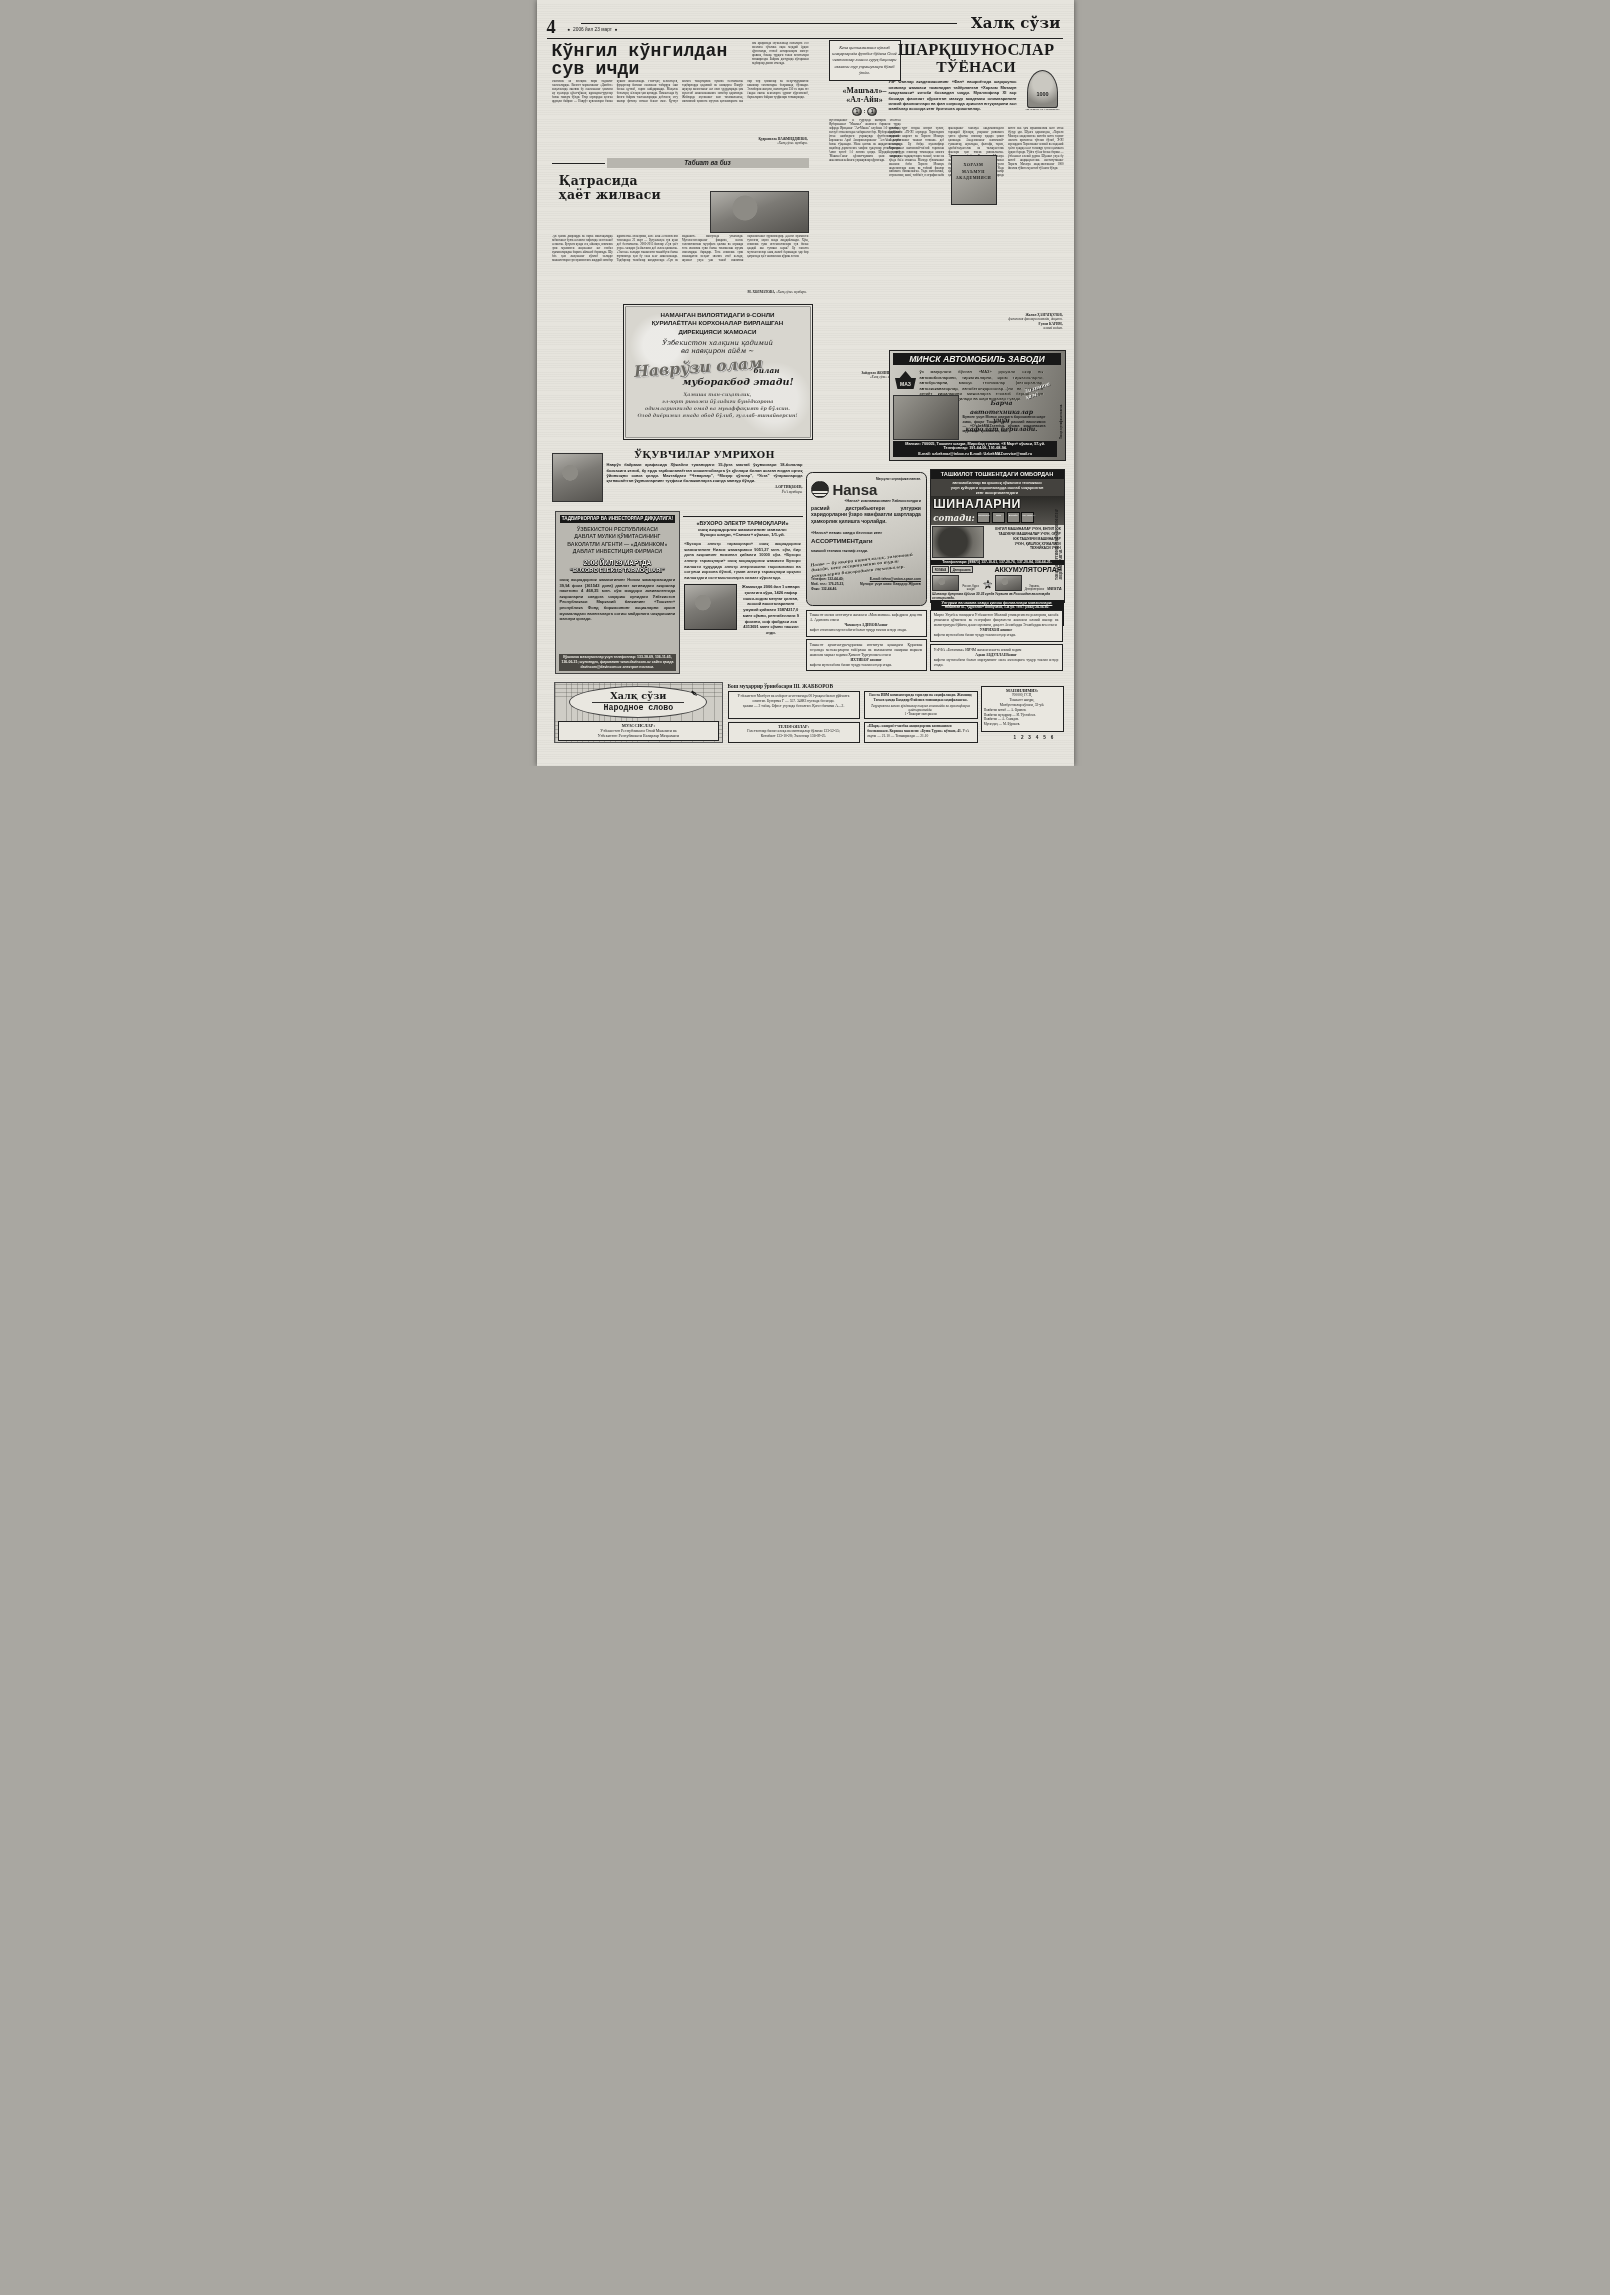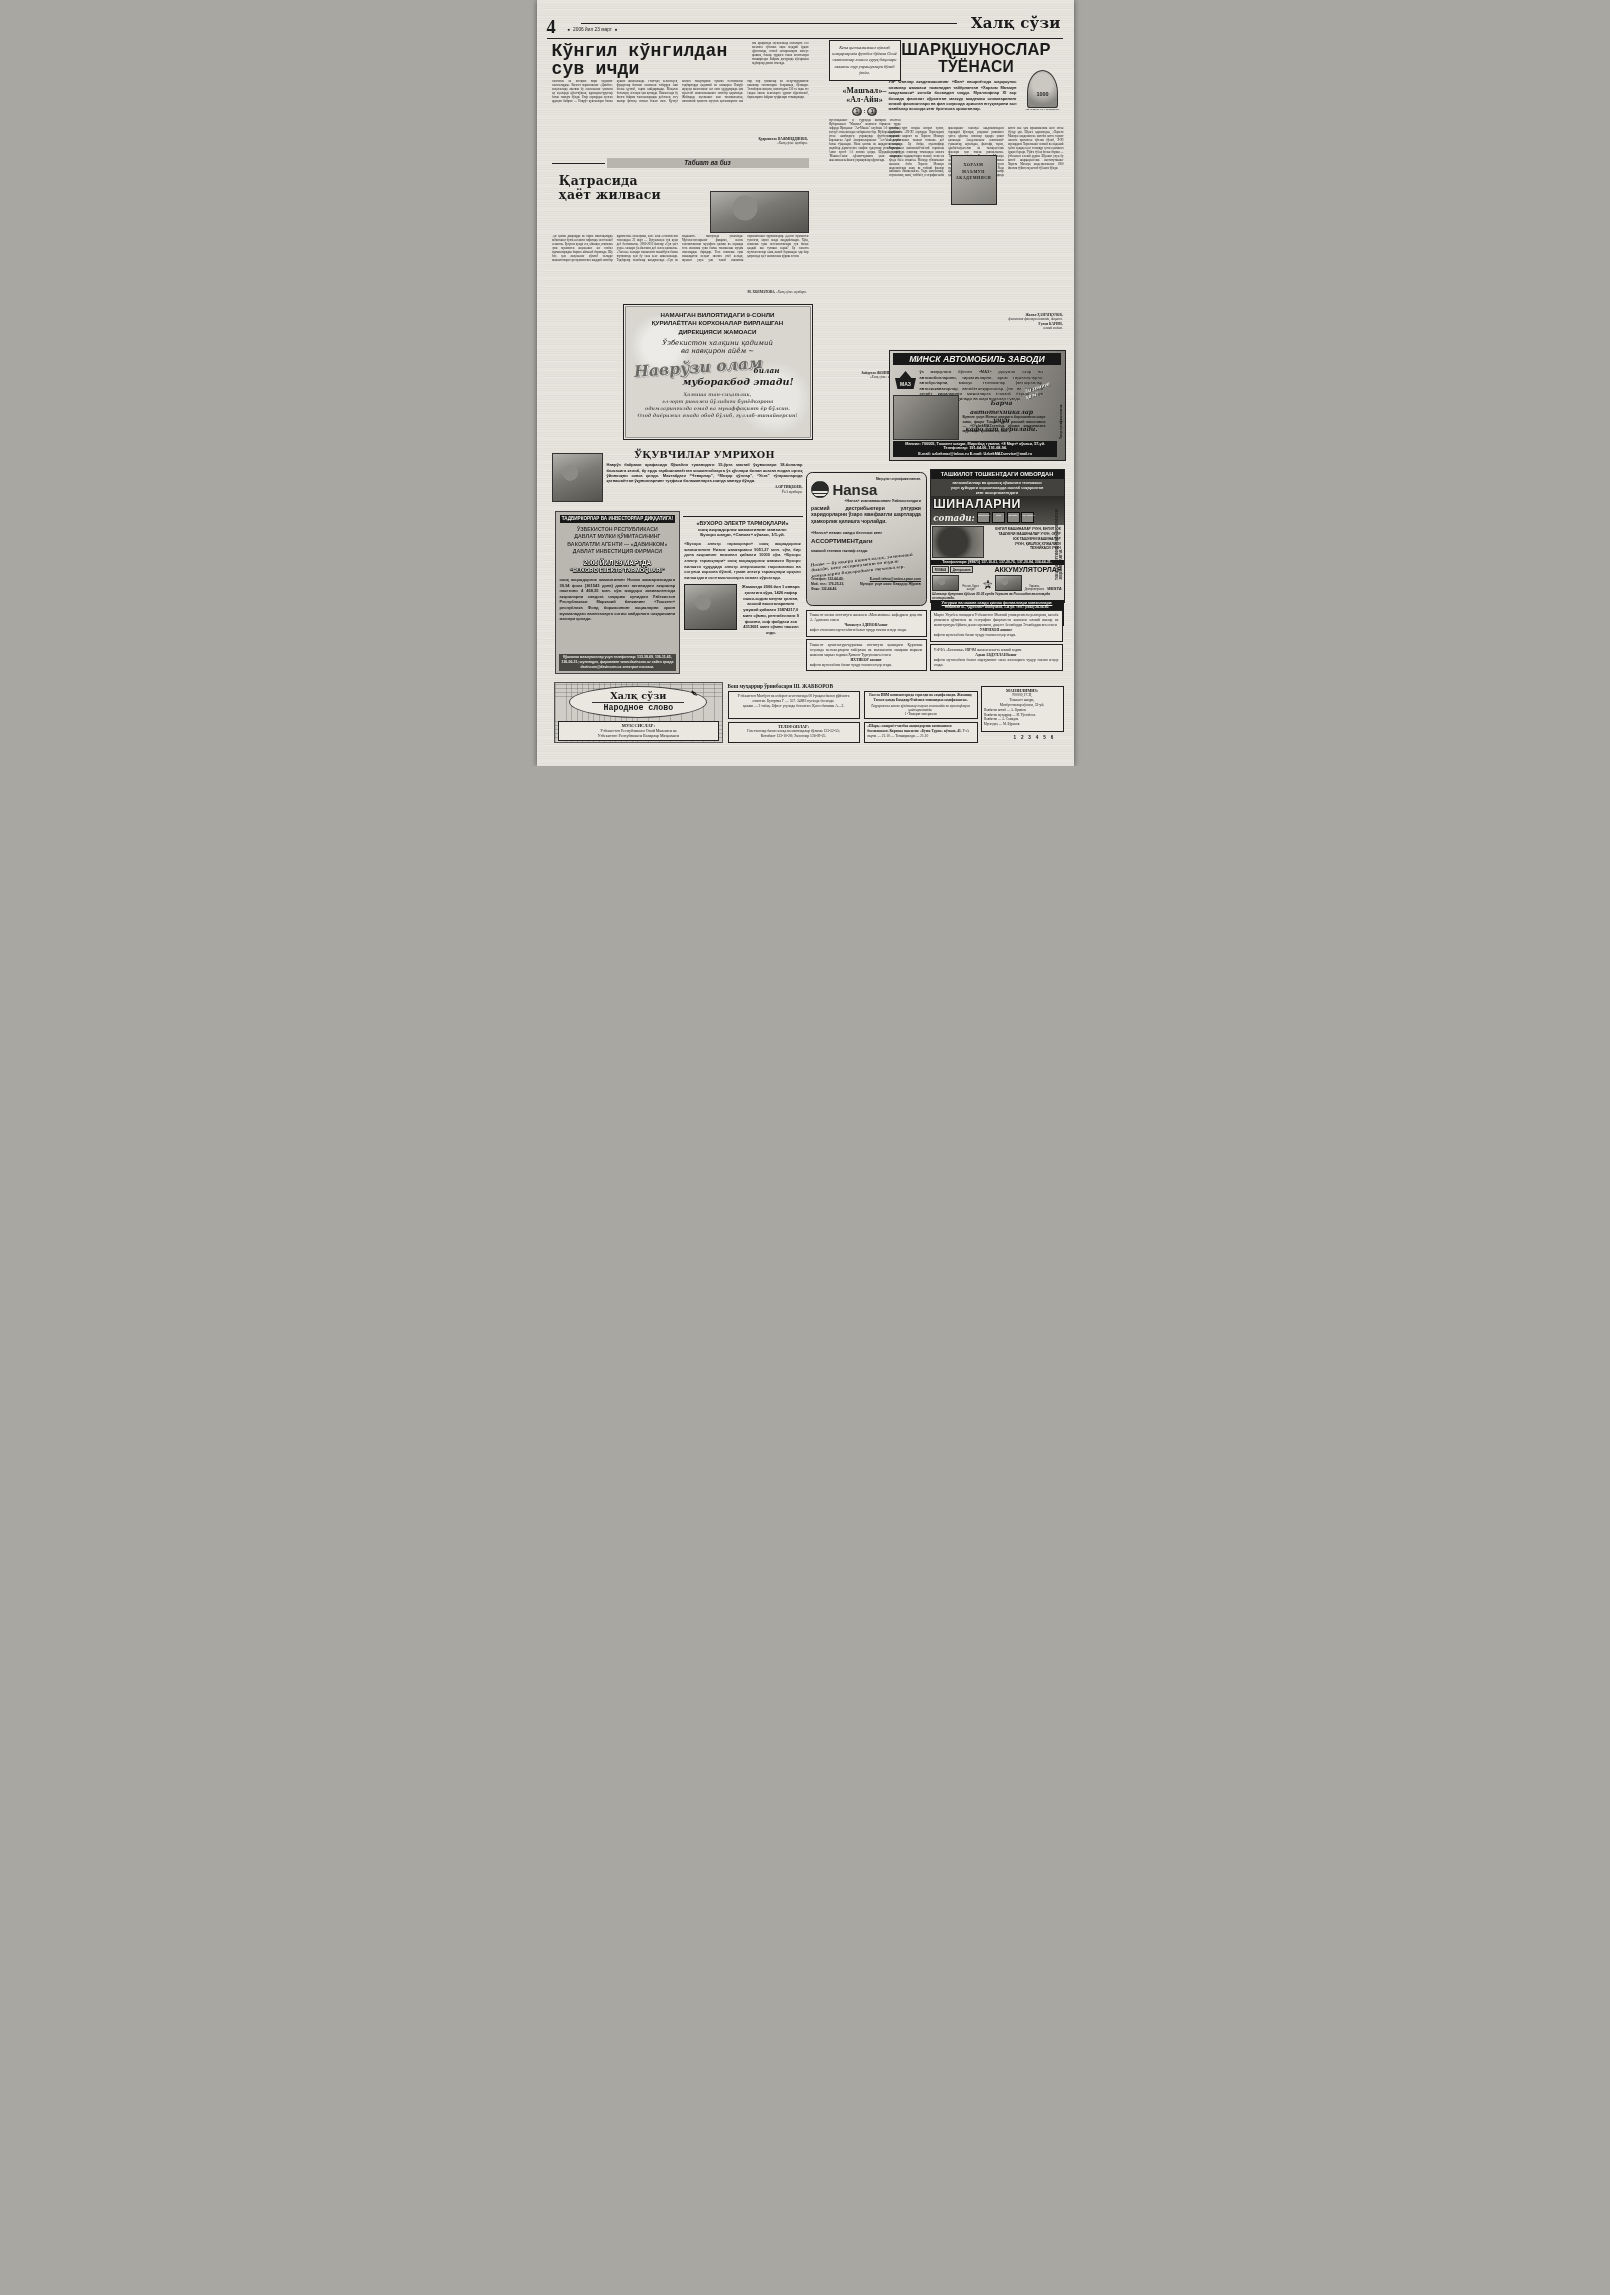--- a/index.html
+++ b/index.html
@@ -81,21 +81,21 @@
       <span class="ball">1</span>
     </div>
     <div class="tiny just" style="margin-top:2.8px;height:250px;overflow:hidden;">Мусобақанинг "В" гуруҳида иштирок этаётган Муборакнинг "Машъал" жамоаси биринчи турда сафарда Ироқнинг "Ал-Минаа" клубини 1:0 ҳисобида мағлуб этганлигидан хабарингиз бор. Муборакда бўлиб ўтган навбатдаги учрашувда футболчиларимиз Бирлашган Араб Амирликларининг "Ал-Айн" клуби билан тўқнашди. Ўйин қизғин ва шиддатли кечди, рақиблар дарвозасига хавфли ҳужумлар уюштирилди. Аммо ҳисоб 1:1 лигича қолди. Шундай қилиб, "Машъал"нинг қўлмат-қуввати ҳали олдинда эканлигини кейинги учрашувлар кўрсатади.</div>
     <div class="byline" style="margin-top:1.8px;">
       <span>Зайдулло ЖОНИБЕКОВ,</span><br>
       <span class="byrole">«Халқ сўзи» мухбири.</span>
     </div>
   </div>
 
   <div class="abs" style="left:352px;top:41px;width:175px;height:307px;">
-    <div class="ctr headline" style="font-size:16.5px;line-height:1.05;font-family:Liberation Sans, sans-serif;">
+    <div class="ctr headline" style="font-size:16.5px;line-height:1.05;font-family:Liberation Serif, serif;">
       <span>ШАРҚШУНОСЛАР</span><br>
       <span style="font-size:15.6px;">ТЎЁНАСИ</span>
     </div>
     <div class="abs ctr" style="right:0;top:28.5px;width:42px;height:46px;">
       <div style="width:29px;height:36px;margin:0 auto;border:0.9px solid #333;border-radius:50% 50% 2.8px 2.8px / 60% 60% 2.8px 2.8px;background:radial-gradient(circle at 50% 35%,#cac8c1 0 35%,#8a8882 75%);position:relative;">
         <div class="b sans" style="position:absolute;left:0;right:0;top:20px;font-size:5.5px;">1000</div>
       </div>
       <div class="b" style="font-size:2.5px;margin-top:0.9px;">«МАЪМУН АКАДЕМИЯСИ»</div>
     </div>
     <div class="b just" style="width:128px;margin-top:3.7px;font-size:4px;line-height:1.35;font-family:'Liberation Sans',sans-serif;">ЎзР Фанлар академиясининг «Фан» нашриётида шарқшунос олимлар жамоаси томонидан тайёрланган «Хоразм Маъмун академияси» китоби босмадан чиқди. Муаллифлар XI аср бошида фаолият кўрсатган мазкур академия олимларининг илмий фаолиятлари ва фан соҳасида эришган ютуқларини асл манбалар асосида кенг ёритишга эришганлар.</div>

